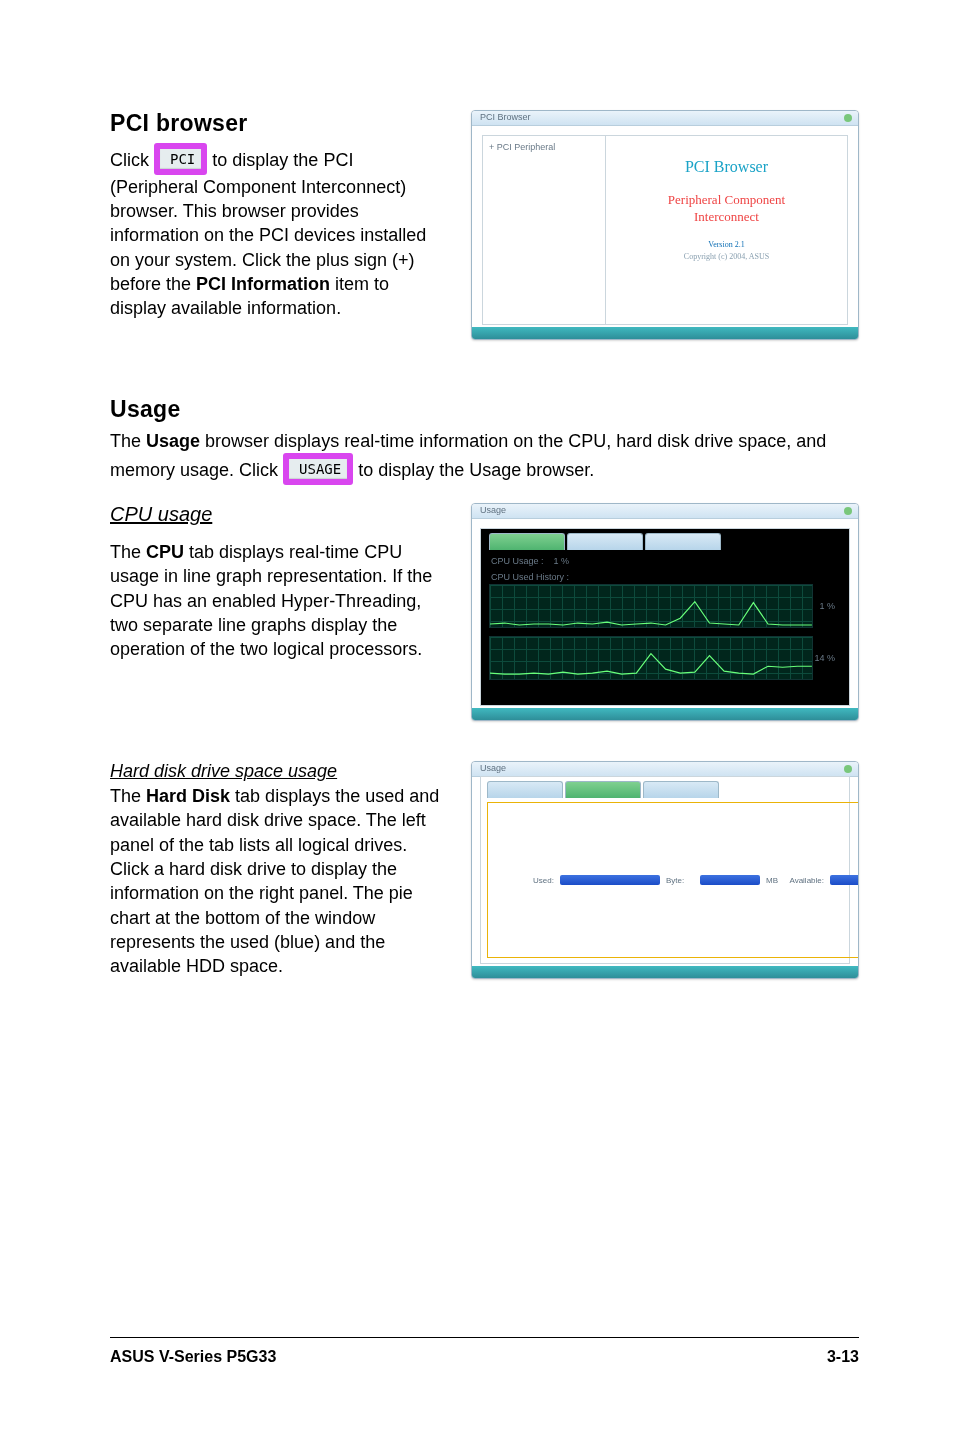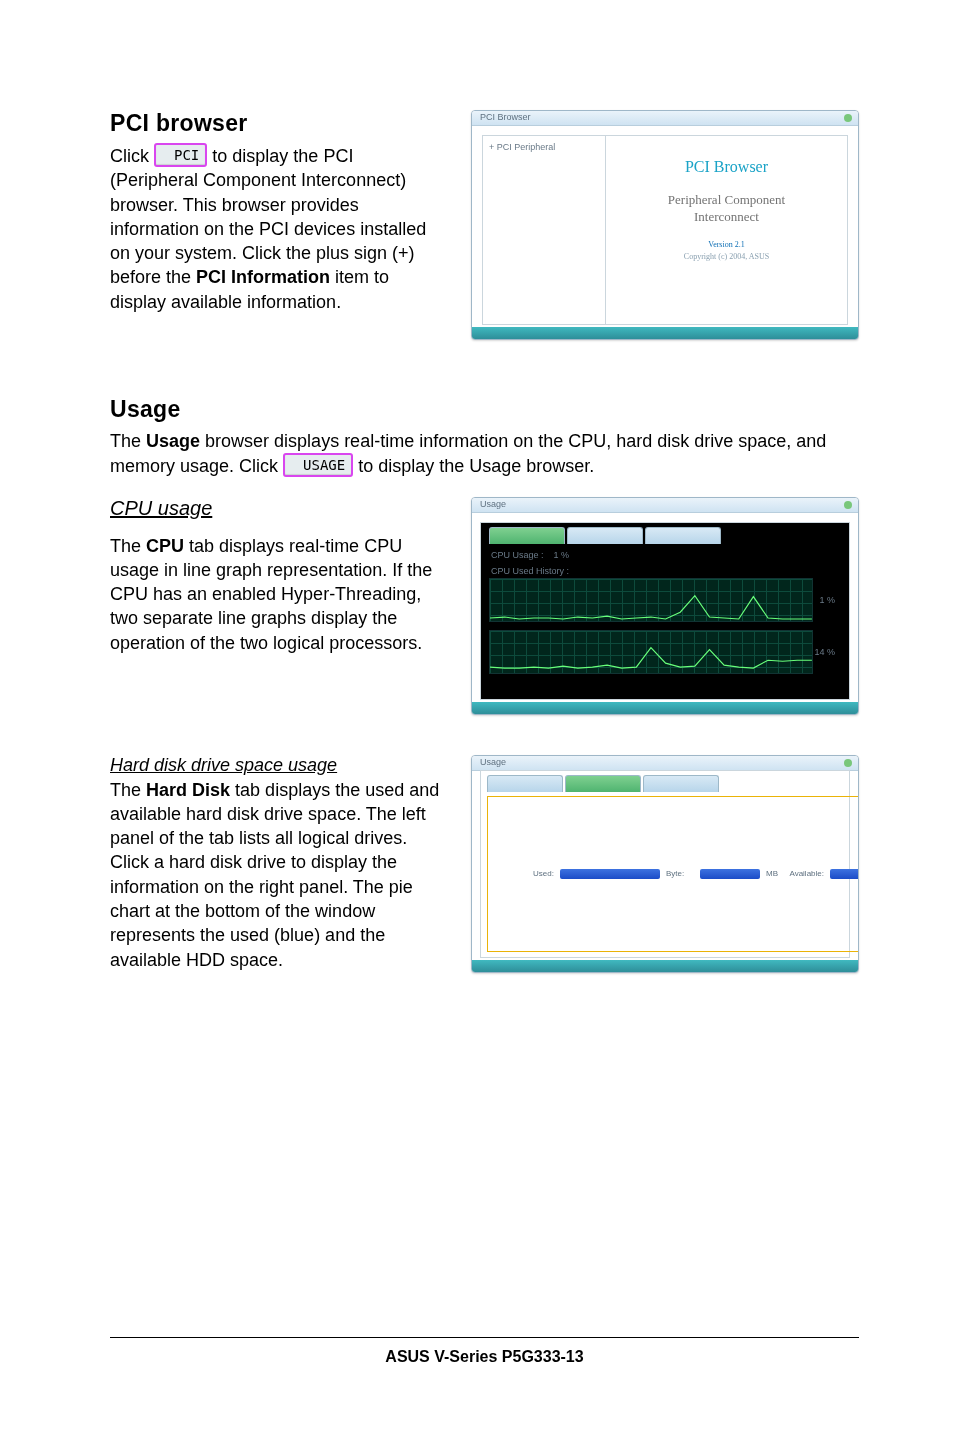--- a/index.html
+++ b/index.html
@@ -57,25 +57,25 @@
     background:#79c77b; margin-right:6px;
   }
   .thumb .footer {
     position:absolute; bottom:0; left:0; right:0;
     height:12px;
     background: linear-gradient(#40b9c0,#2e8e99);
   }
   .underline { text-decoration: underline; font-style: italic; }
   .btn {
     display:inline-block;
-    padding: 1px 6px 0px 18px;
+    padding: 1px 6px 0px 10px;
     font-family: monospace;
     font-size: 14px;
     background: #e6edef;
-    border: 2px solid #d946ef;
+    border: 6px solid #d946ef;
     border-radius: 3px;
     vertical-align: 2px;
     box-shadow: inset 0 -1px 1px rgba(0,0,0,.12);
   }
 
   
   .pci-inner {
     position:absolute; top:24px; left:10px; right:10px; bottom:14px;
     border:1px solid #cbd6dd;
     background:#fff;
@@ -90,21 +90,21 @@
     white-space:nowrap; overflow:hidden; text-overflow:ellipsis;
   }
   .pci-right {
     flex:1;
     display:flex; flex-direction:column; align-items:center; justify-content:flex-start;
     padding-top:22px;
     font-family: "Comic Sans MS", cursive;
     color:#1aa3c7;
   }
   .pci-right .t1 { font-size:16px; margin-bottom:16px;}
-  .pci-right .t2 { color:#737373; font-size:13px; line-height:1.3; text-align:center;}
+  .pci-right .t2 { color:#ef4444; font-size:13px; line-height:1.3; text-align:center;}
   .pci-right .ver { font-size:8px; color:#0e6fb5; margin-top:14px;}
   .pci-right .copy { font-size:8px; color:#8aa0b0; margin-top:3px;}
 
   
   .cpu-inner {
     position:absolute; top:14px; left:8px; right:8px; bottom:14px;
     border:1px solid #cbd6dd; background:#000000;
     padding:4px 8px 8px 8px;
     box-sizing:border-box;
     margin-top:10px;
@@ -174,21 +174,21 @@
     box-shadow: 0 4px 0 0 #1b3ea6;
     transform: scaleY(.78);
     border:1px solid #0e2a78;
   }
 
   
   .doc-footer {
     position:absolute; bottom:72px; left:110px; right:95px;
     border-top: 1.5px solid #000;
     padding-top:10px;
-    display:flex; justify-content:center;
+    display:flex; justify-content:space-between;
     font-size:16px; font-weight:bold;
   }
 
   .spacer-lg { height: 56px; }
   .spacer-md { height: 40px; }
 </style>
 </head>
 <body>
 
 <div class="page">

